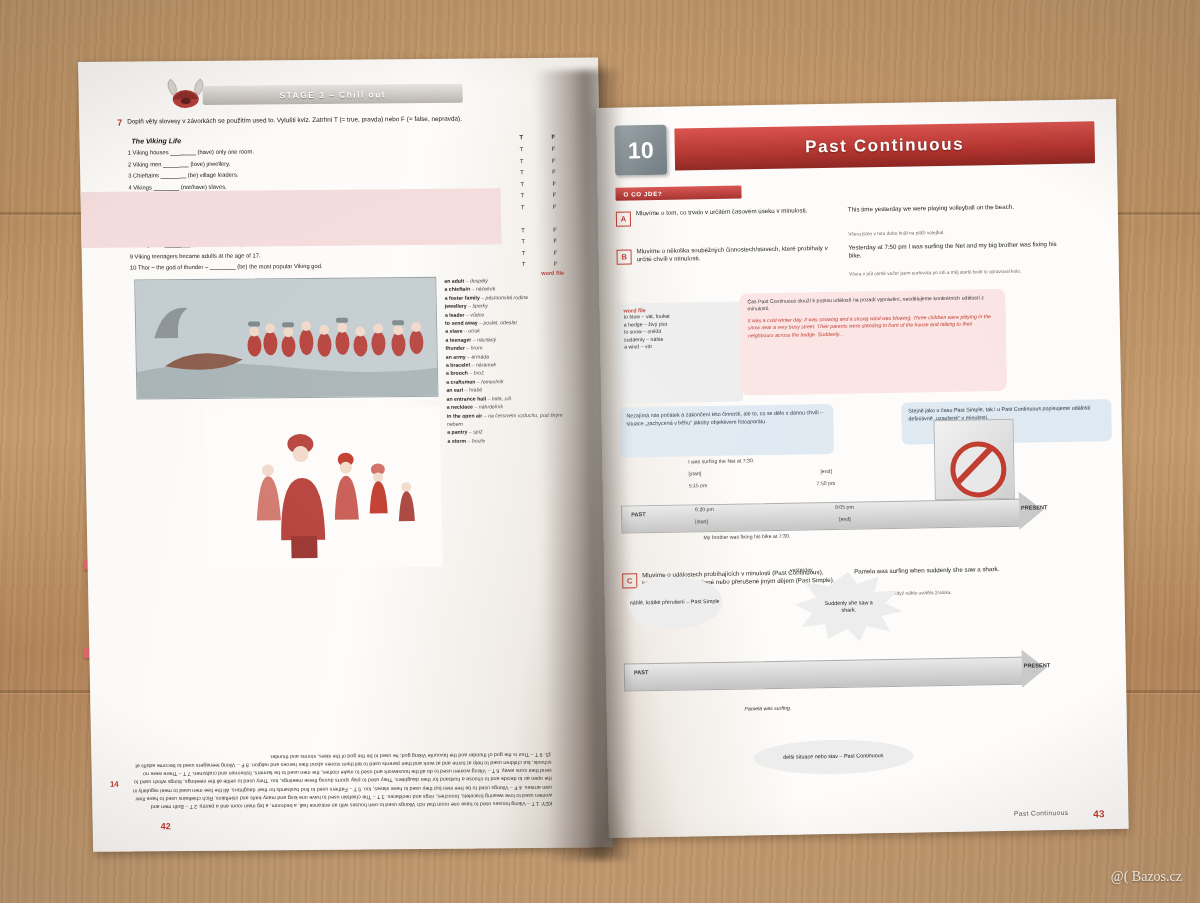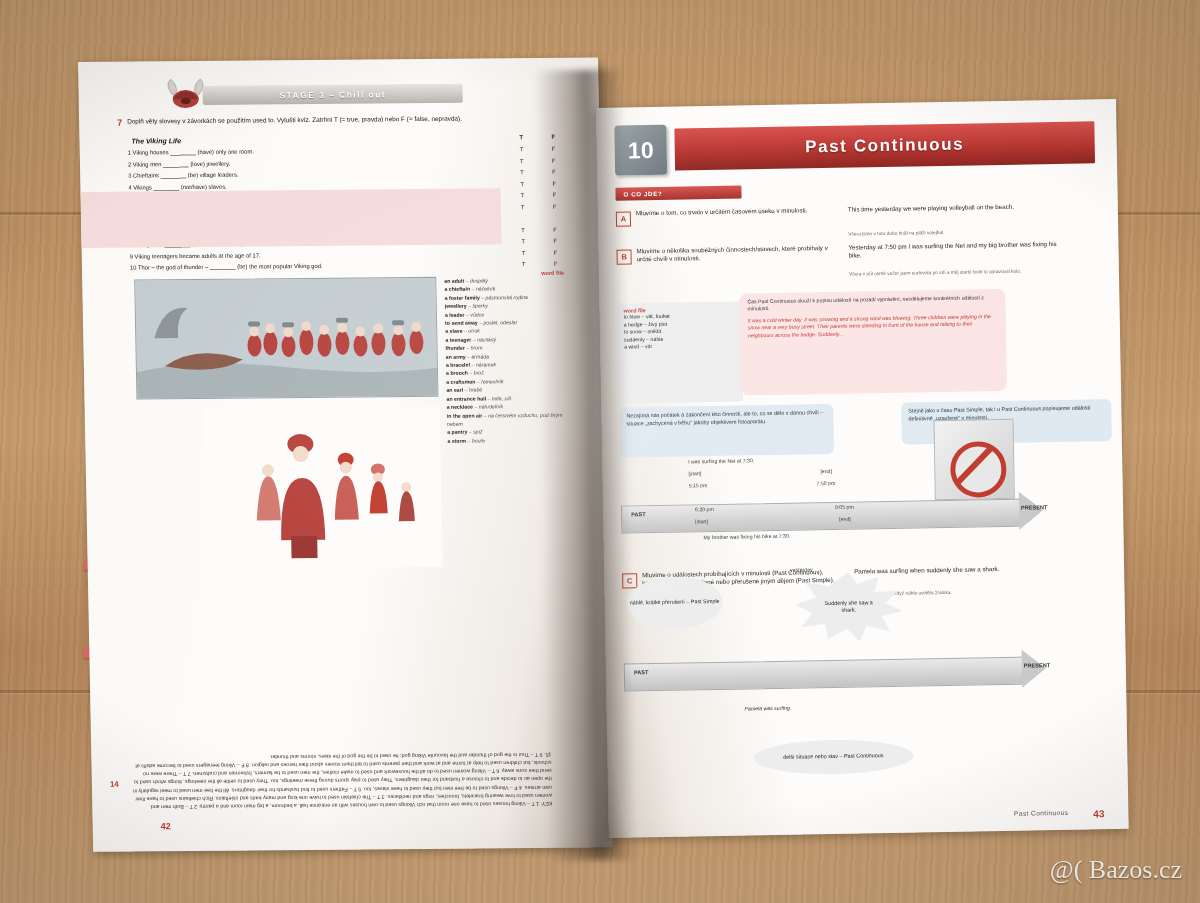--- a/index.html
+++ b/index.html
@@ -205,21 +205,21 @@
     display:flex;align-items:center;justify-content:center;text-align:center;
   }
   #footer-r{position:absolute;right:60px;bottom:14px;font-size:6.6px;color:#555;letter-spacing:.4px;}
   #pg43{position:absolute;right:24px;bottom:10px;font-size:10px;color:#c0392b;font-weight:bold;}
 
   
   .tab{position:absolute;background:#e36b6b;border-radius:1px;box-shadow:0 1px 2px rgba(0,0,0,.3);}
   
   #wm{
     position:absolute;right:18px;bottom:18px;z-index:70;
-    color:rgba(255,255,255,.82);font-size:26px;
+    color:rgba(255,255,255,.82);font-size:14px;
     text-shadow:0 1px 2px rgba(0,0,0,.45);
     font-family:"Liberation Serif",serif;
   }
 </style>
 </head>
 <body>
 
 <div id="photo">
 
   <div class="seam" style="top:212px;"></div>

